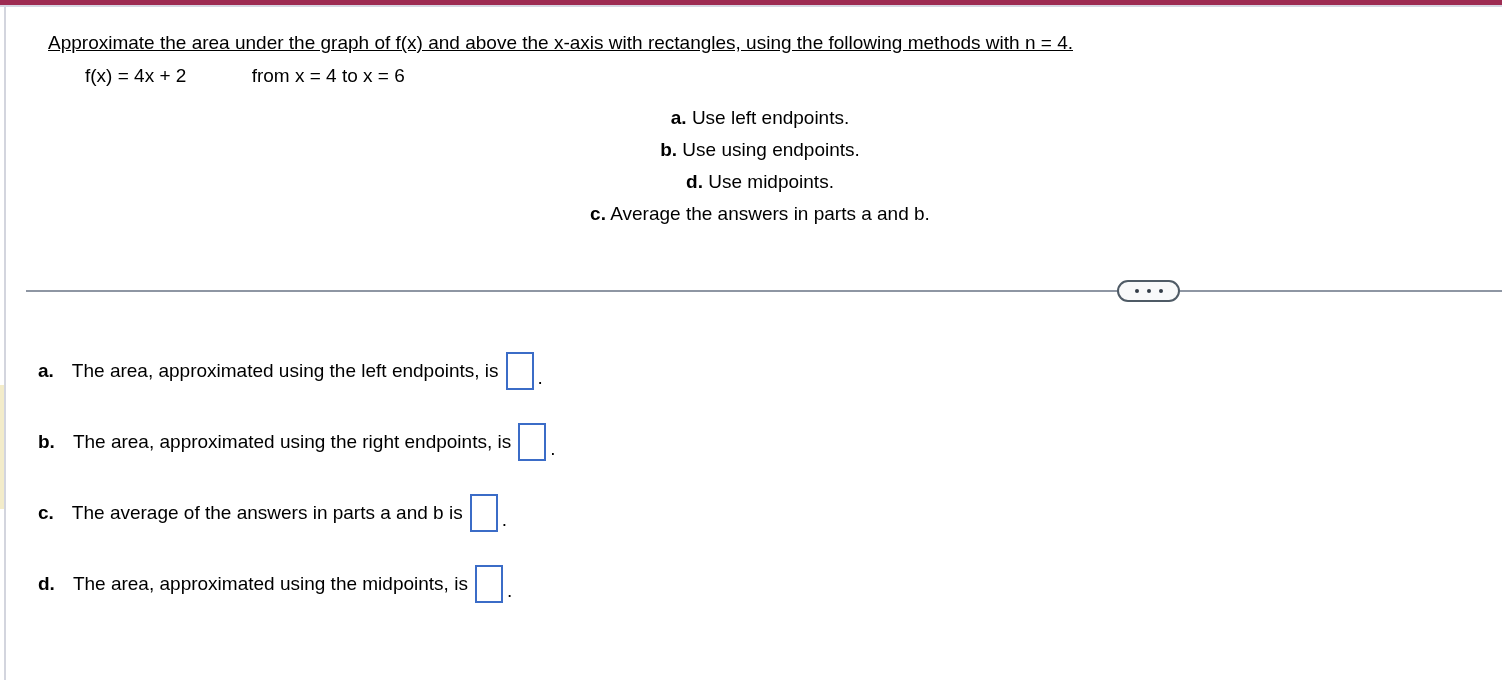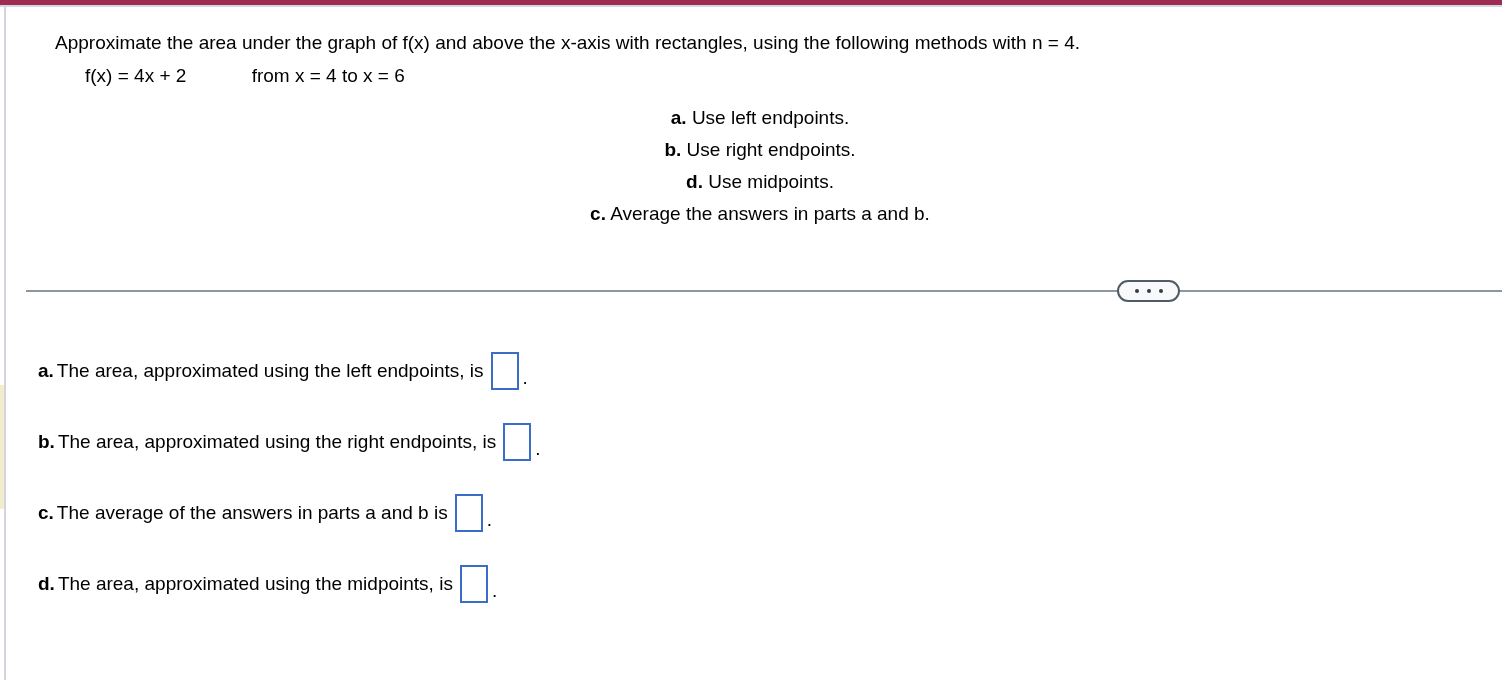--- a/index.html
+++ b/index.html
@@ -6,39 +6,39 @@
   .page {
     position:relative; width:1502px; height:680px; overflow:hidden;
     background:#ffffff; font-family:"Liberation Sans", sans-serif; color:#000;
   }
   .topbar { height:5px; background:#9e2b52; }
   .topbar-underline { height:2px; background:#d6d6e2; }
   .left-rail { position:absolute; left:4px; top:7px; bottom:0; width:2px; background:#d3d5de; }
   .left-accent { position:absolute; left:0; top:385px; width:4px; height:124px; background:#f3ecca; }
 
   .content { padding:24px 20px 0 38px; font-size:19px; }
-  .question { margin:0 0 9px 17px; line-height:24px; }
+  .question { margin:0 0 9px 10px; line-height:24px;text-decoration:underline; }
   .function-line { margin:0 0 14px 47px; line-height:24px; }
   .interval { margin-left:60px; }
   .methods .method-line { line-height:32px;text-align:center; }
   .methods b { font-weight:bold; }
 
   .divider-section { position:relative; height:22px; margin-top:50px; }
   .divider-line { position:absolute; left:26px; right:0; top:10px; height:2px; background:#8e96a3; }
   .expander-pill {
     position:absolute; left:1117px; top:0; width:63px; height:22px; box-sizing:border-box;
     border:2px solid #4f5b66; border-radius:12px; background:#f8f9fa;
     display:flex; align-items:center; justify-content:center; gap:8px; cursor:pointer;
   }
   .dot { width:4px; height:4px; border-radius:50%; background:#333d47; }
 
   .answers { padding-left:38px; margin-top:50px; font-size:19px; }
   .answer-row { display:flex; align-items:center; height:38px; margin-bottom:33px; }
   .answer-row b { font-weight:bold; }
-  .answer-text { margin-left:3px; }
+  .answer-text { margin-left:18px; }
   .answer-box {
     width:24px; height:34px; margin-left:7px; padding:0;
     border:2px solid #3b6cc7; background:#fff; outline:none;
     font-family:"Liberation Sans", sans-serif; font-size:18px; text-align:center;
   }
   .answer-suffix { margin-left:4px; transform:translateY(7px); }
 </style>
 </head>
 <body>
 
@@ -54,21 +54,21 @@
       <span>f(x) = 4x + 2</span>
       <span class="interval">from x = 4 to x = 6</span>
     </div>
     <div class="methods">
       <div class="method-line">
         <b>a.</b>
         <span>Use left endpoints.</span>
       </div>
       <div class="method-line">
         <b>b.</b>
-        <span>Use right endpoints.</span>
+        <span>Use using endpoints.</span>
       </div>
       <div class="method-line">
         <b>d.</b>
         <span>Use midpoints.</span>
       </div>
       <div class="method-line">
         <b>c.</b>
         <span>Average the answers in parts a and b.</span>
       </div>
     </div>

